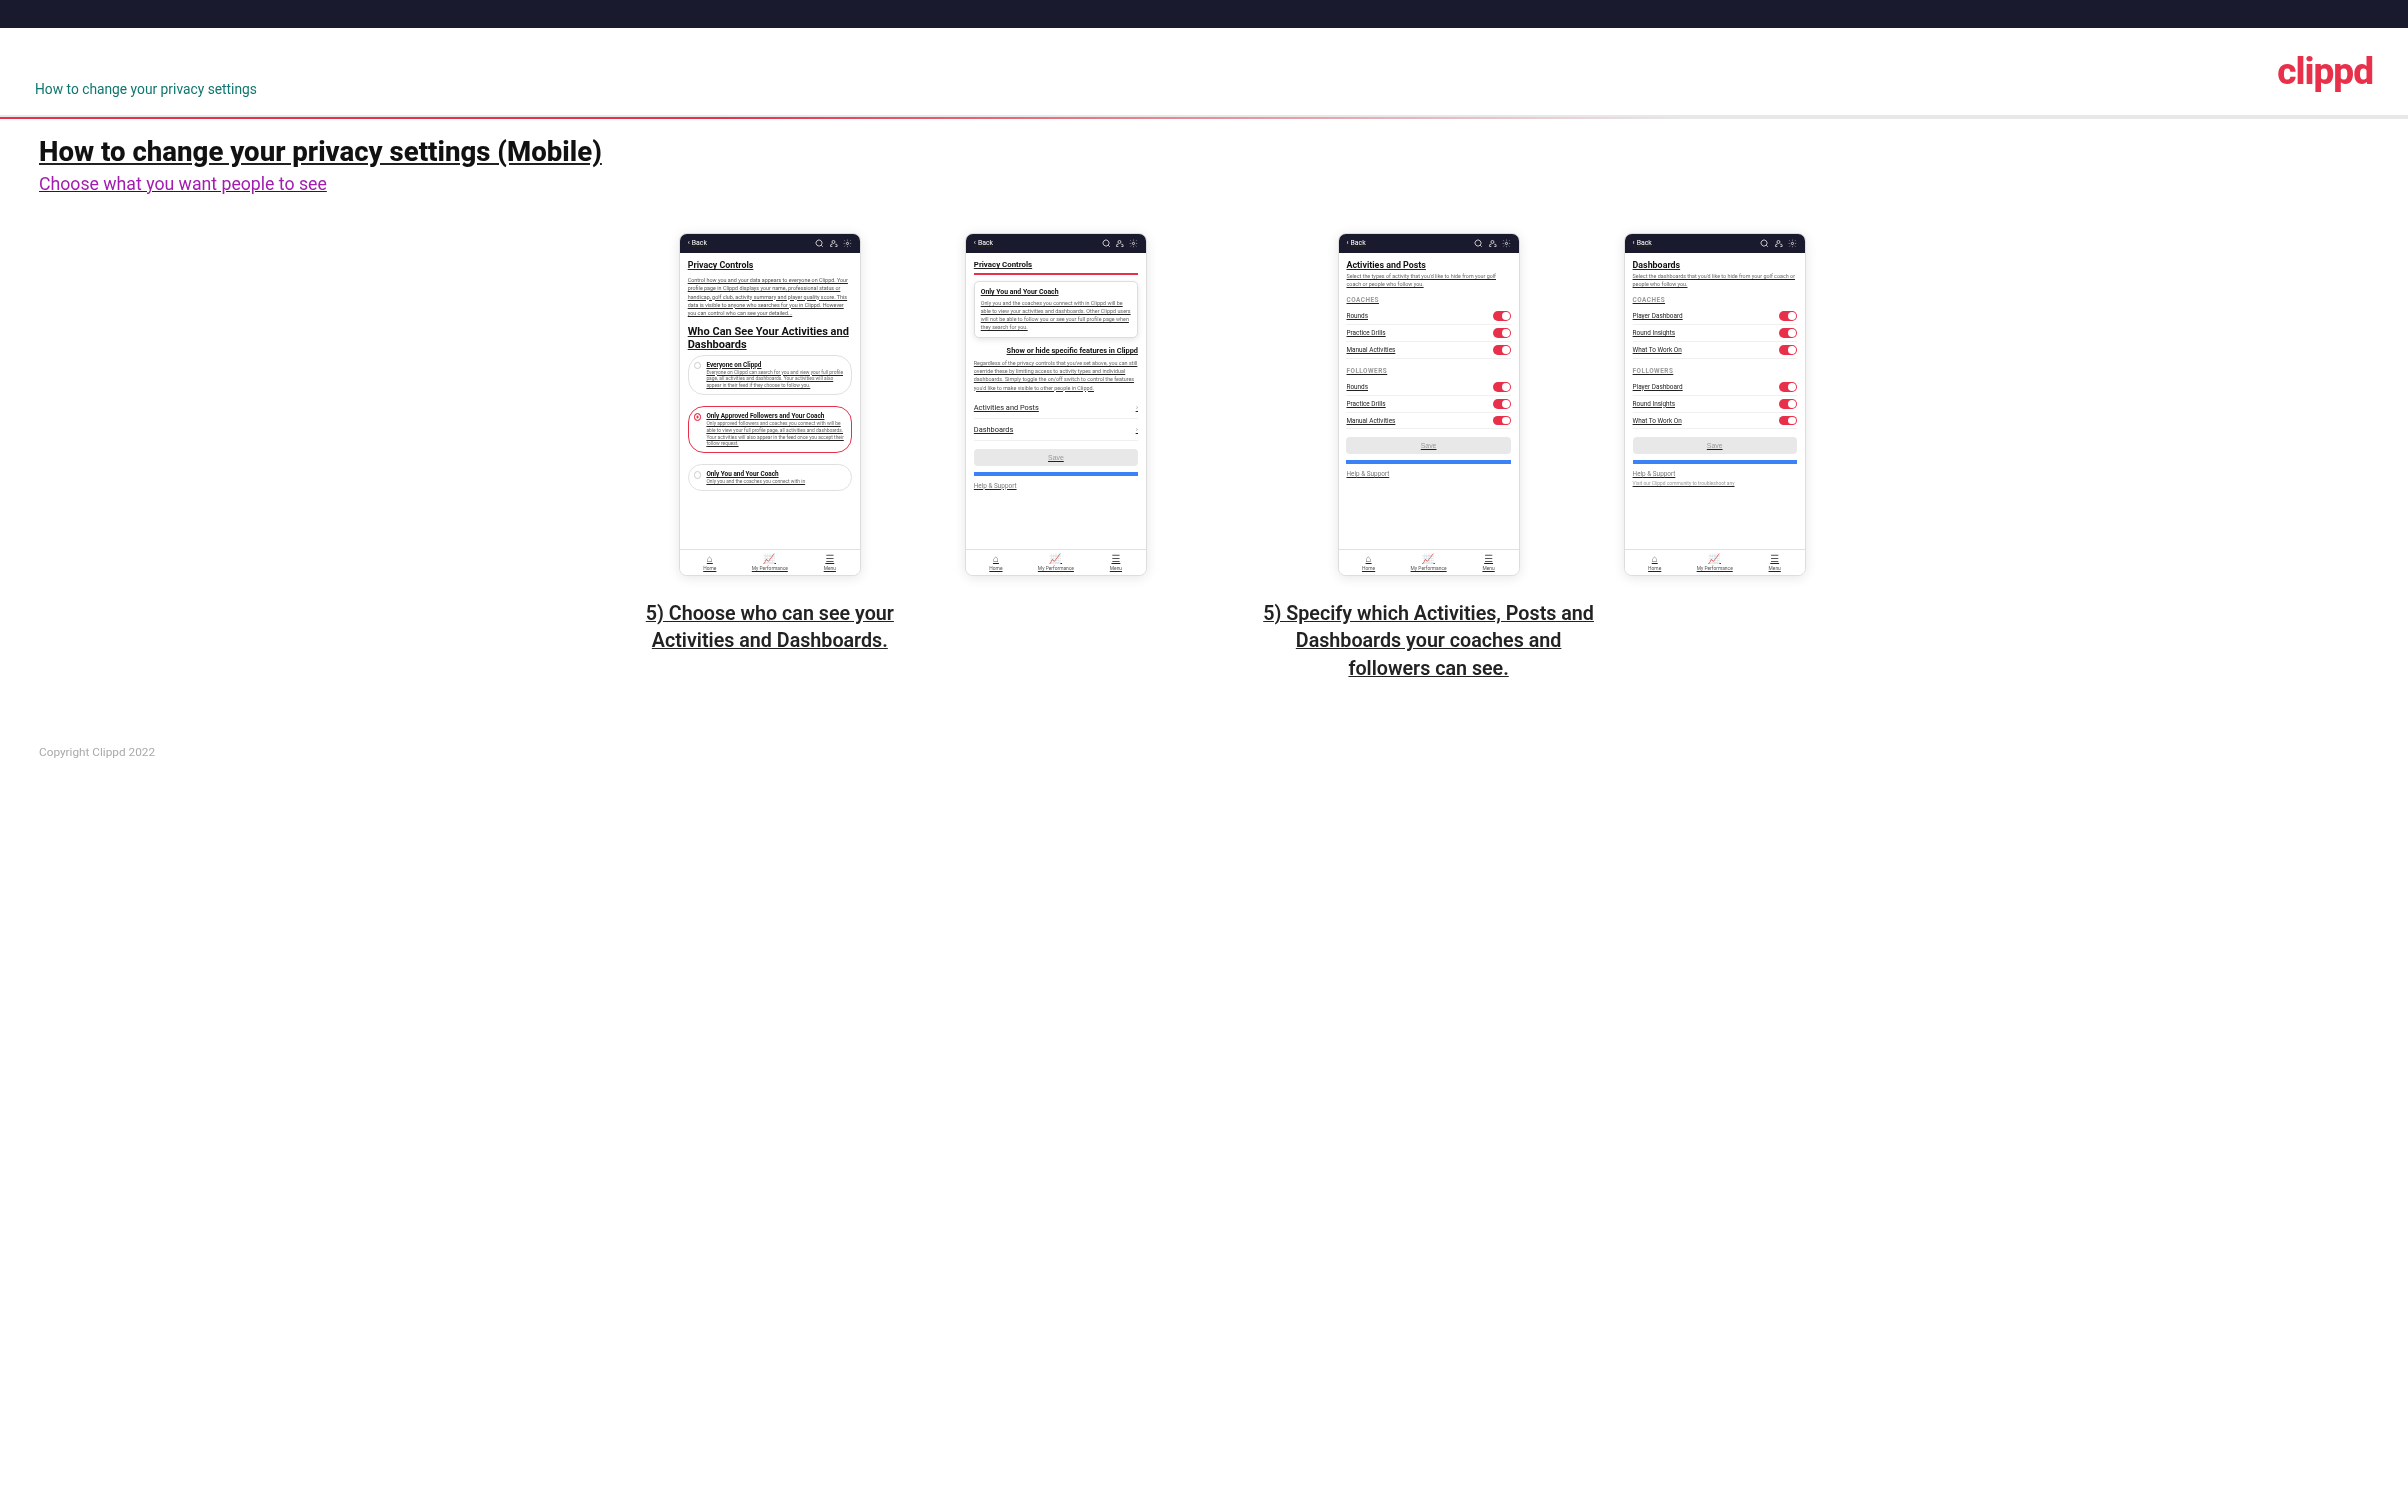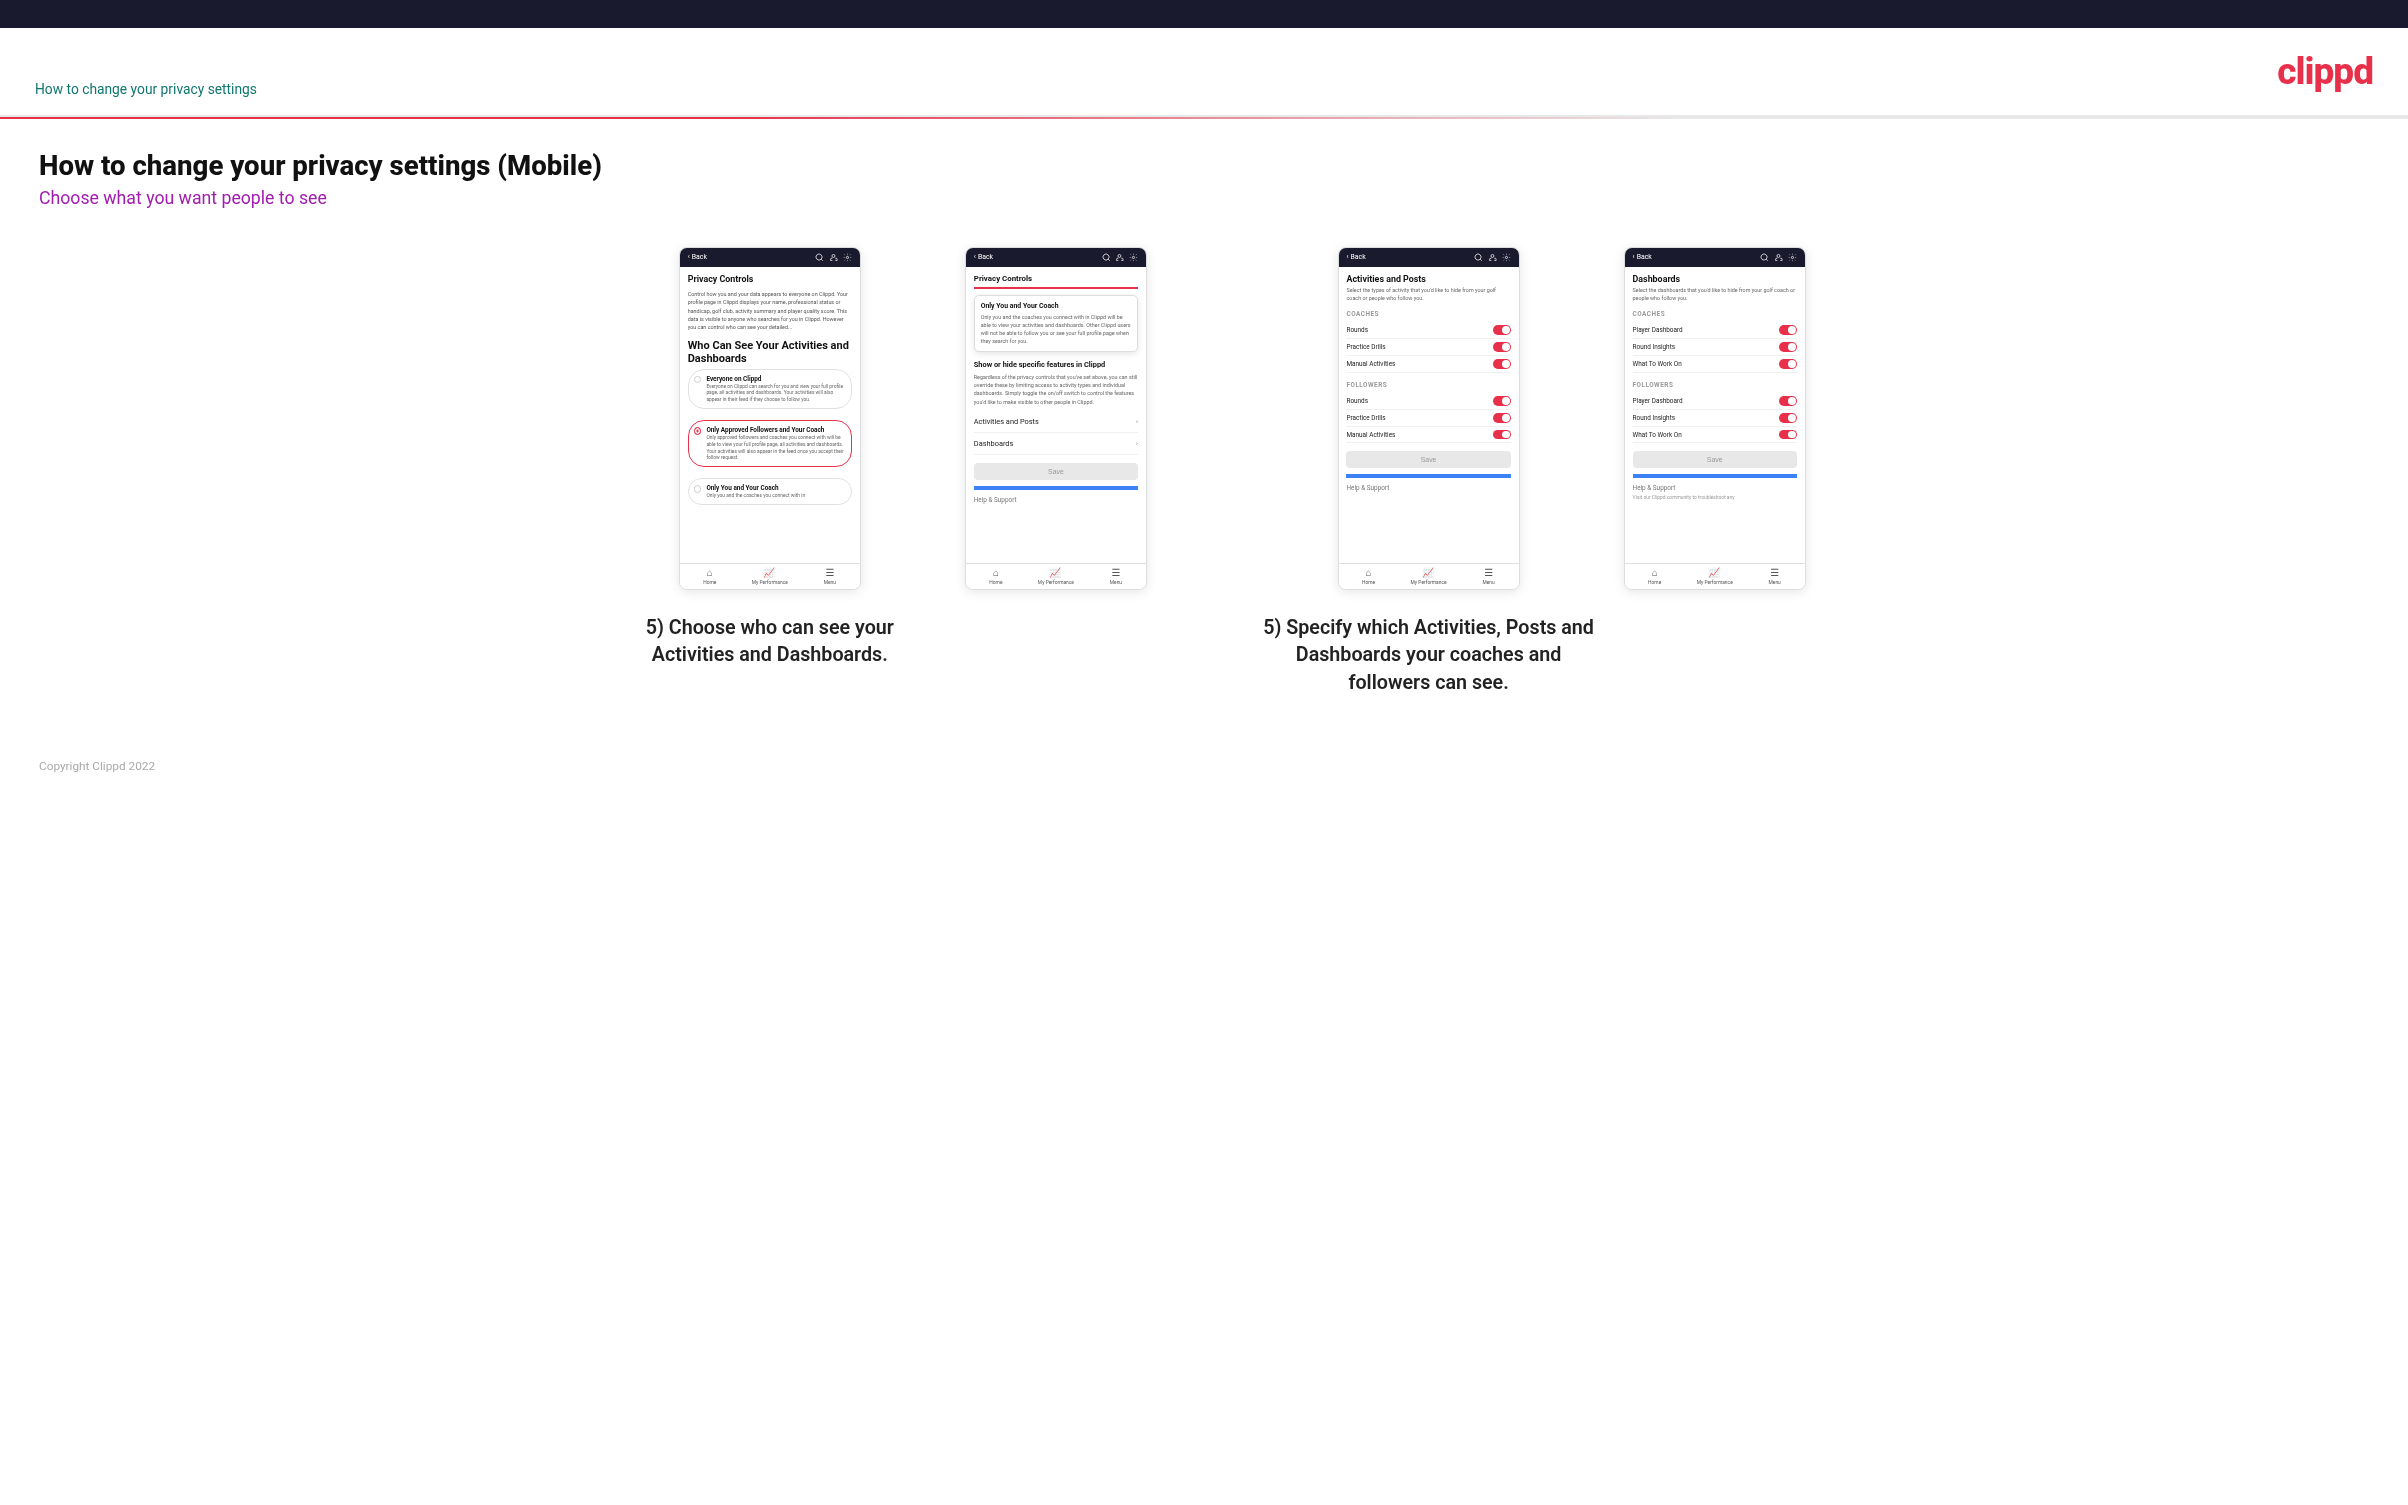--- a/index.html
+++ b/index.html
@@ -37,21 +37,22 @@
 
     
     .header-divider {
       height: 2px;
       background: linear-gradient(to right, #e8304a 30%, #e8e8e8 70%);
       margin: 0;
     }
 
     
     .main-content {
-      padding: 30px 39px 39px 39px;
+      padding: 16px 39px 39px 39px;
+      text-decoration: underline;
     }
     .page-heading {
       font-size: 27.6px;
       font-weight: 800;
       color: #111;
       margin-bottom: 5.9px;
     }
     .page-subheading {
       font-size: 17.7px;
       color: #a21caf;
@@ -309,20 +310,21 @@
       color: #666;
       line-height: 1.5;
     }
 
     .section-heading-small {
       font-size: 7.4px;
       font-weight: 700;
       color: #111;
       margin-bottom: 3.9px;
       margin-top: 3px;
+      text-align: right;
     }
     .section-body-small {
       font-size: 5.4px;
       color: #666;
       line-height: 1.5;
       margin-bottom: 5.9px;
     }
 
     
     .activities-title {

